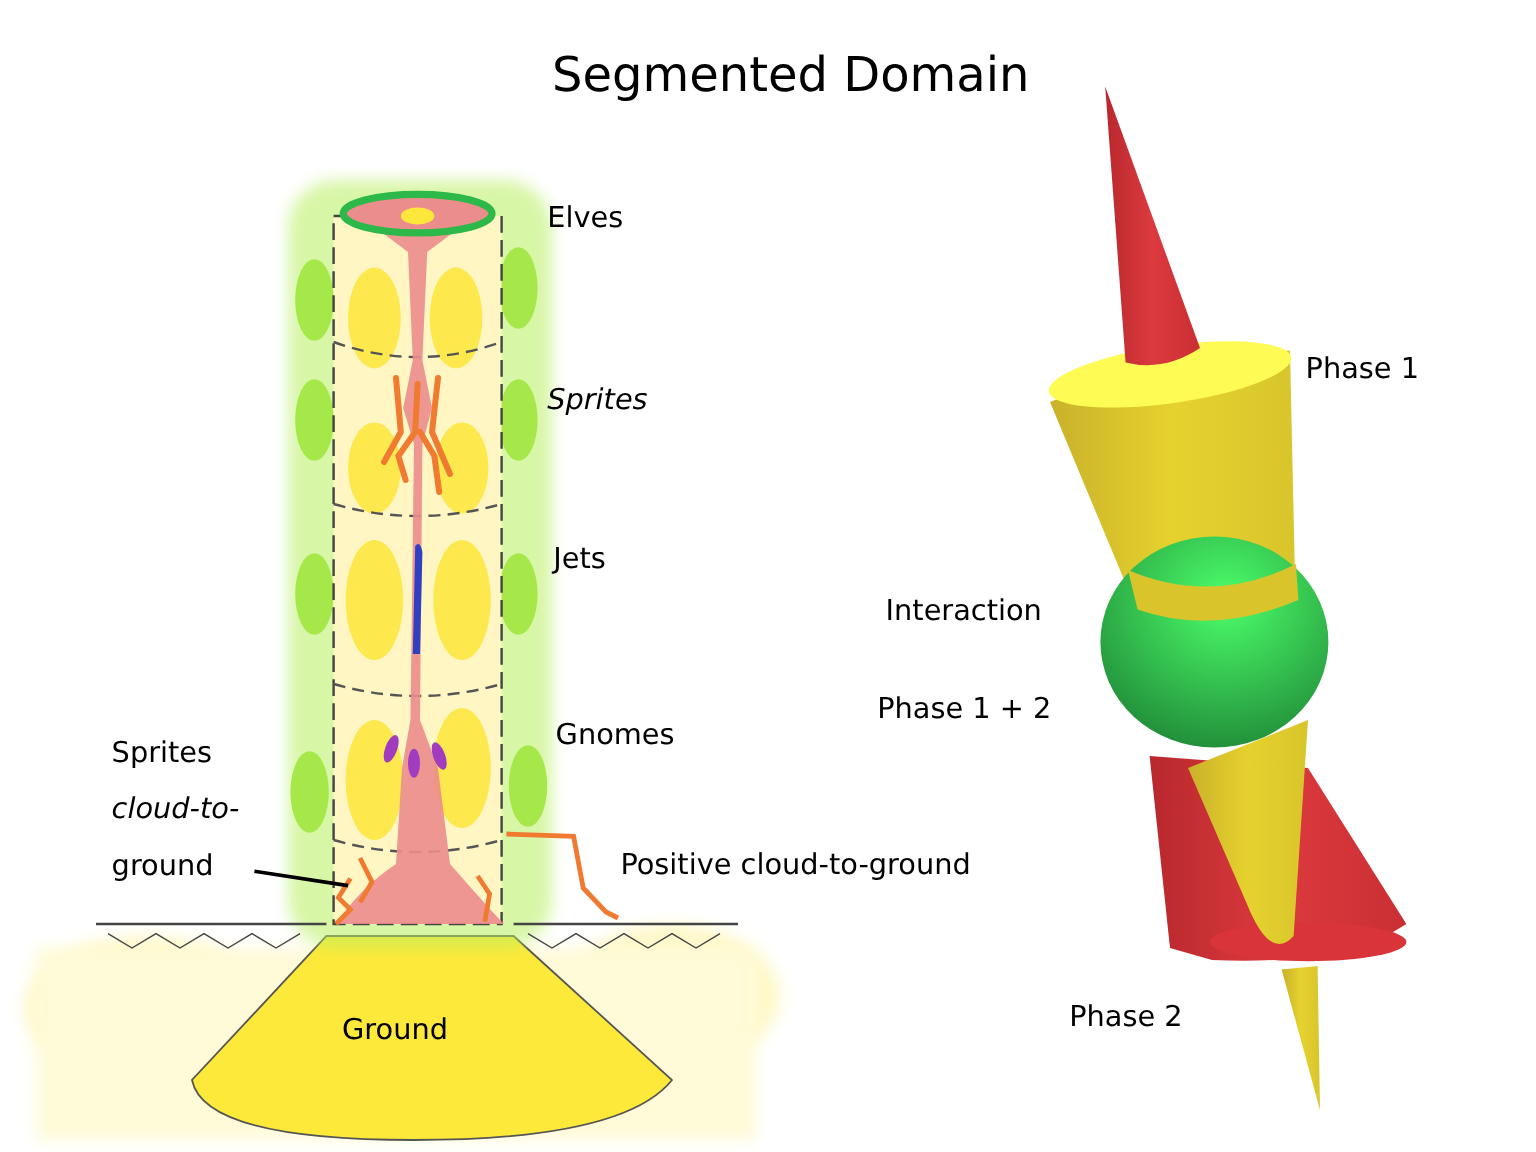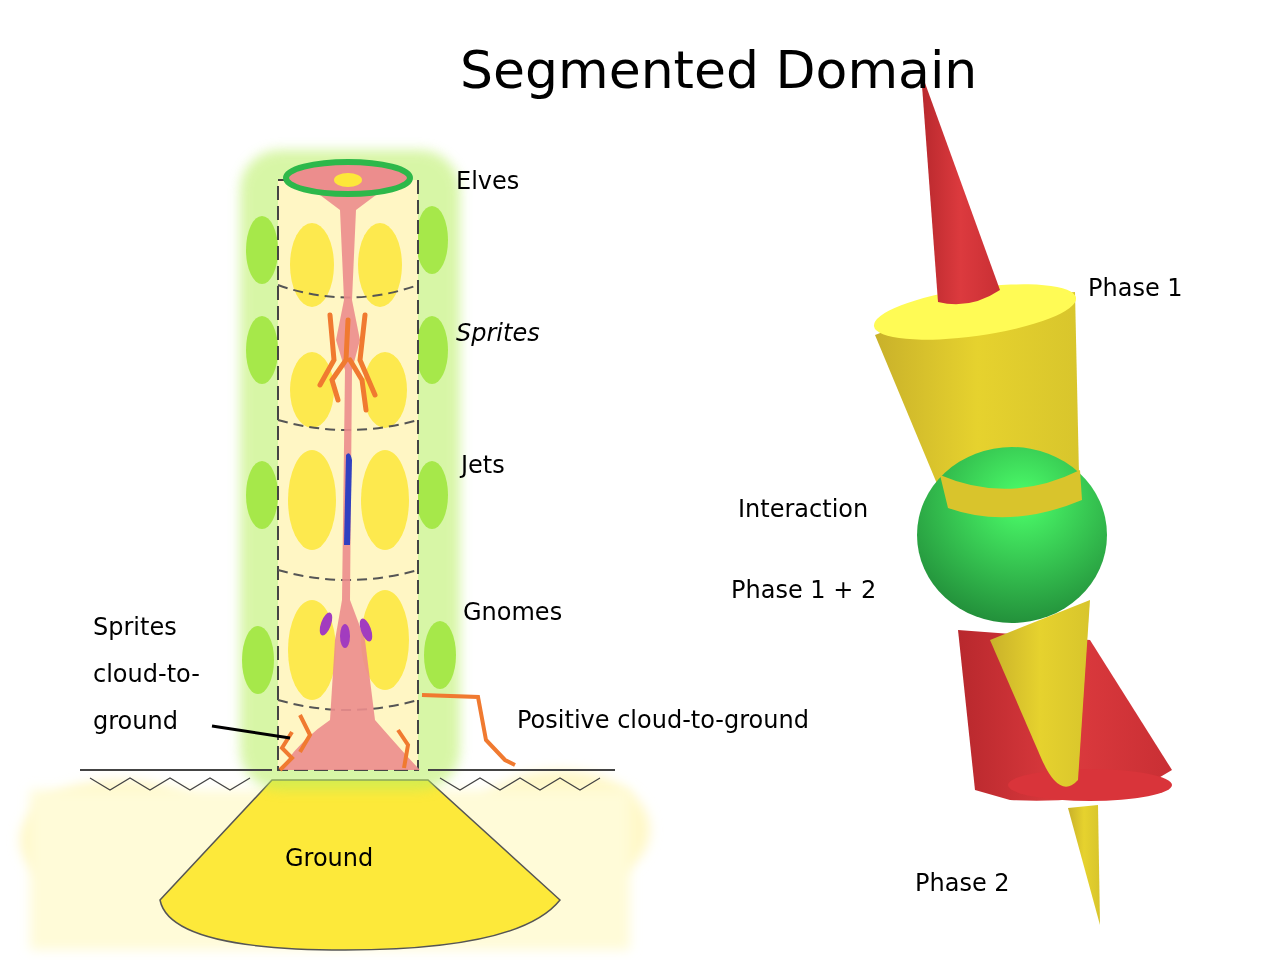--- a/index.html
+++ b/index.html
@@ -1,20 +1,20 @@
 <!DOCTYPE html>
 <html><head>
 <meta charset="utf-8">
 <style>
   html, body { margin: 0; padding: 0; background: #ffffff; }
   body { width: 1280px; height: 960px; position: relative; overflow: hidden;
          font-family: "DejaVu Sans", sans-serif; color: #000; }
   #canvas { position: absolute; left: 0; top: 0; }
   .lbl { position: absolute; font-size: 24px; line-height: 1.25; white-space: nowrap; }
-  .title { position: absolute; font-size: 52px; left: 460px; top: 40px; white-space: nowrap; }
+  .title { position: absolute; font-size: 40px; left: 460px; top: 40px; white-space: nowrap; }
 </style>
 </head>
 <body>
 
 <svg id="canvas" width="1280" height="960">
   <defs>
     <linearGradient id="yel" x1="0" x2="1" y1="0" y2="0">
       <stop offset="0" stop-color="#c9b12a"></stop>
       <stop offset="0.5" stop-color="#e6d22e"></stop>
       <stop offset="1" stop-color="#d8c52c"></stop>
@@ -113,21 +113,21 @@
 </svg>
 
 <div class="title">Segmented Domain</div>
 
 <div class="lbl" style="left:456px;top:166px;">Elves</div>
 <div class="lbl" style="left:456px;top:318px;font-style:italic;">Sprites</div>
 <div class="lbl" style="left:461px;top:450px;">Jets</div>
 <div class="lbl" style="left:463px;top:597px;">Gnomes</div>
 
 <div class="lbl" style="left:93px;top:612px;">Sprites</div>
-<div class="lbl" style="left:93px;top:659px;">cloud-to-</div>
+<div class="lbl" style="left:93px;top:659px;font-style:italic;">cloud-to-</div>
 <div class="lbl" style="left:93px;top:706px;">ground</div>
 <div class="lbl" style="left:517px;top:705px;">Positive cloud-to-ground</div>
 <div class="lbl" style="left:285px;top:843px;">Ground</div>
 
-<div class="lbl" style="left:1088px;top:273px;text-align:center;">Phase 1</div>
+<div class="lbl" style="left:1088px;top:292px;text-align:center;">Phase 1</div>
 <div class="lbl" style="left:738px;top:494px;">Interaction</div>
 <div class="lbl" style="left:731px;top:575px;">Phase 1 + 2</div>
-<div class="lbl" style="left:891px;top:868px;margin-left:24px;">Phase 2</div>
+<div class="lbl" style="left:891px;top:832px;">Phase 2</div>
 
 </body></html>

